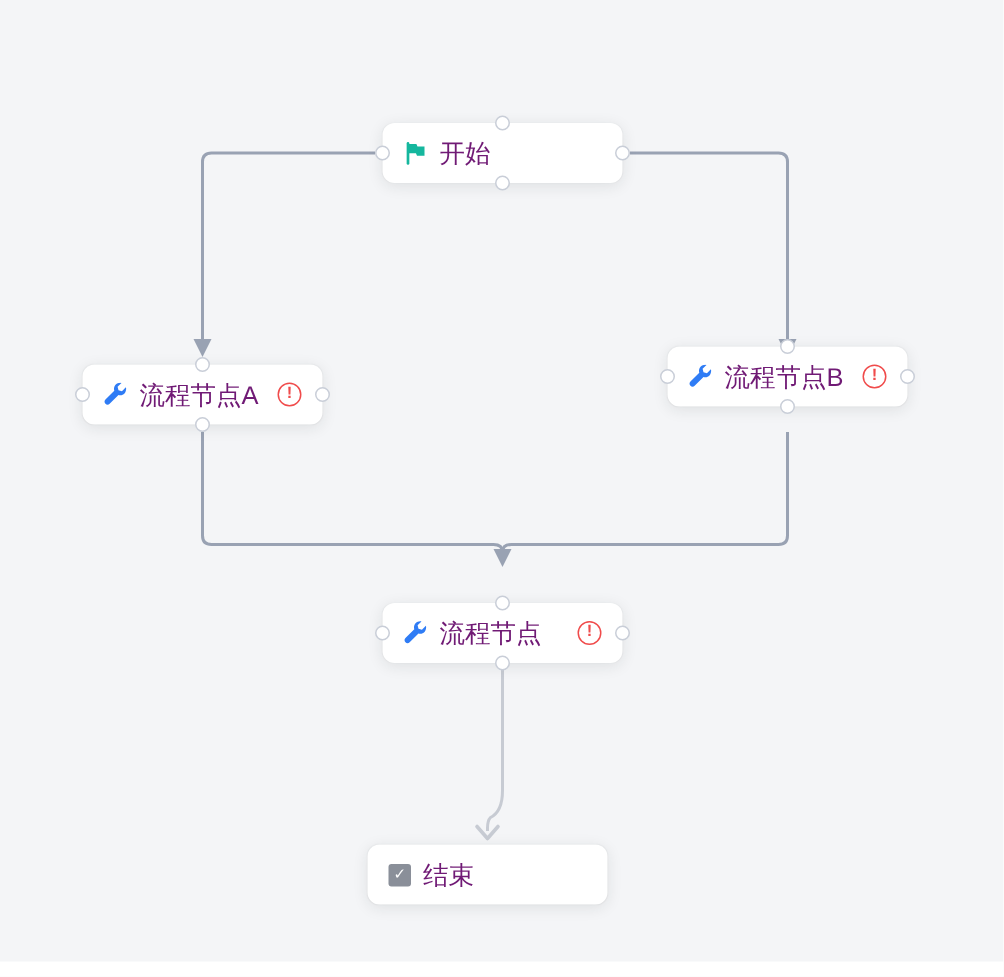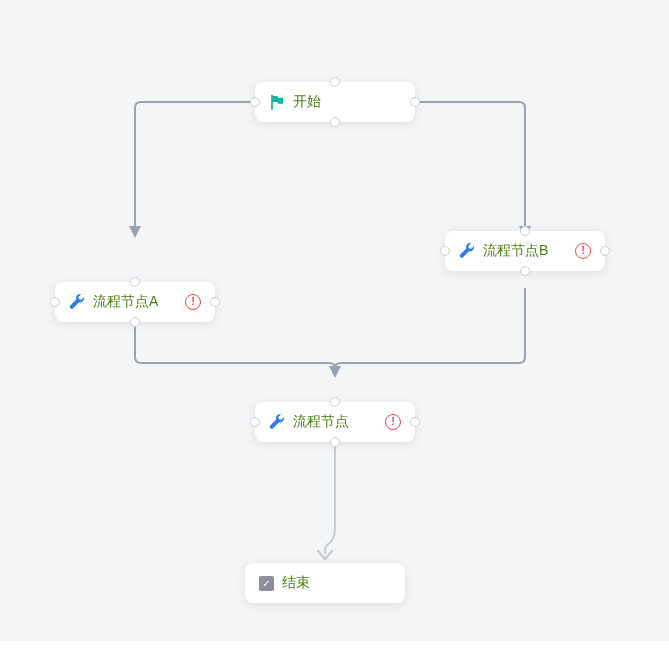--- a/index.html
+++ b/index.html
@@ -27,23 +27,23 @@
     position: absolute;
     width: 160px; height: 40px;
     background: #ffffff;
     border-radius: 8px;
     box-shadow: 0 2px 10px rgba(31,35,41,0.10), 0 0 1px rgba(31,35,41,0.06);
     display: flex; align-items: center;
     padding: 0 14px;
     cursor: move;
   }
   .node-label {
-    font-size: 14px;
+    font-size: 17px;
     font-weight: 500;
-    color: #4d7c0f;
+    color: #701a75;
     margin-left: 8px;
     white-space: nowrap;
   }
   .node-icon { display: flex; align-items: center; justify-content: center; width: 16px; height: 16px; flex: none; }
 
   .port {
     position: absolute;
     width: 10px; height: 10px;
     background: #ffffff;
     border: 1px solid #c9ced8;
@@ -107,21 +107,21 @@
         <path d="M3 2h5.6l.7 1.7H14v6.1H9l-.7-1.7H3z" fill="#15b79e"></path>
       </svg>
     </span>
     <span class="node-label">开始</span>
     <span class="port port-top"></span>
     <span class="port port-bottom"></span>
     <span class="port port-left"></span>
     <span class="port port-right"></span>
   </div>
 
-  <div class="node" style="left:55px; top:243px;margin-top:39px;">
+  <div class="node" style="left:55px; top:243px;">
     <span class="node-icon">
       <svg width="16" height="16" viewBox="0 0 16 16">
         <path d="M15.1 4.1c0-.3-.1-.6-.2-.9l-2.6 2.6-2.3-.6-.6-2.3L12 .3c-.3-.1-.6-.2-.9-.2C8.8.1 7 2 7 4.3c0 .4.1.8.2 1.2l-5.9 5.9c-.8.8-.8 2 0 2.8.8.8 2 .8 2.8 0L10 8.3c.4.1.8.2 1.2.2 2.3 0 3.9-2 3.9-4.4z" fill="#2f7cf5"></path>
       </svg>
     </span>
     <span class="node-label">流程节点A</span>
     <span class="warning-badge">!</span>
     <span class="port port-top"></span>
     <span class="port port-bottom"></span>
     <span class="port port-left"></span>

